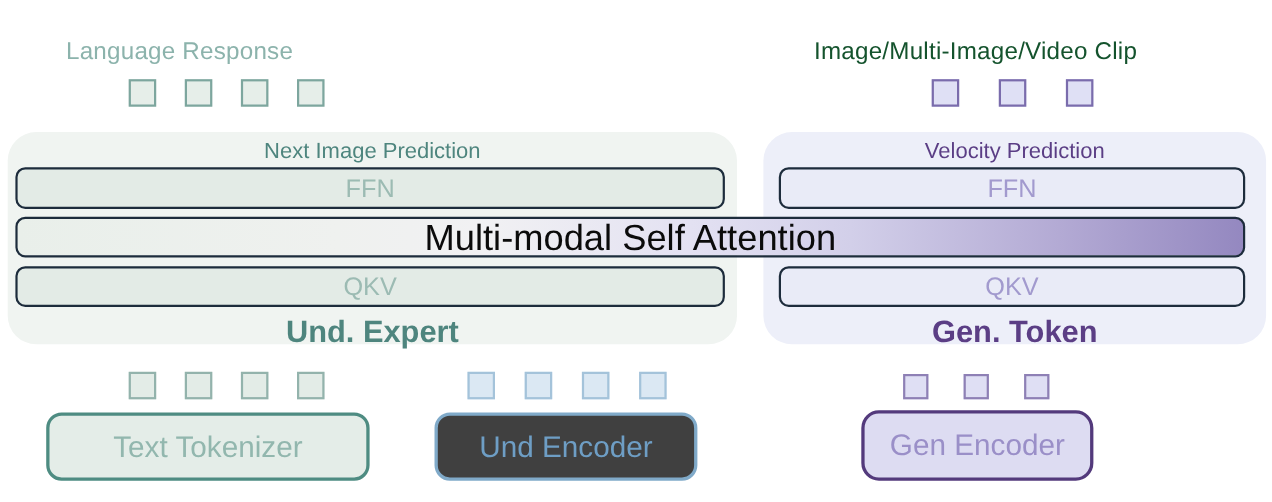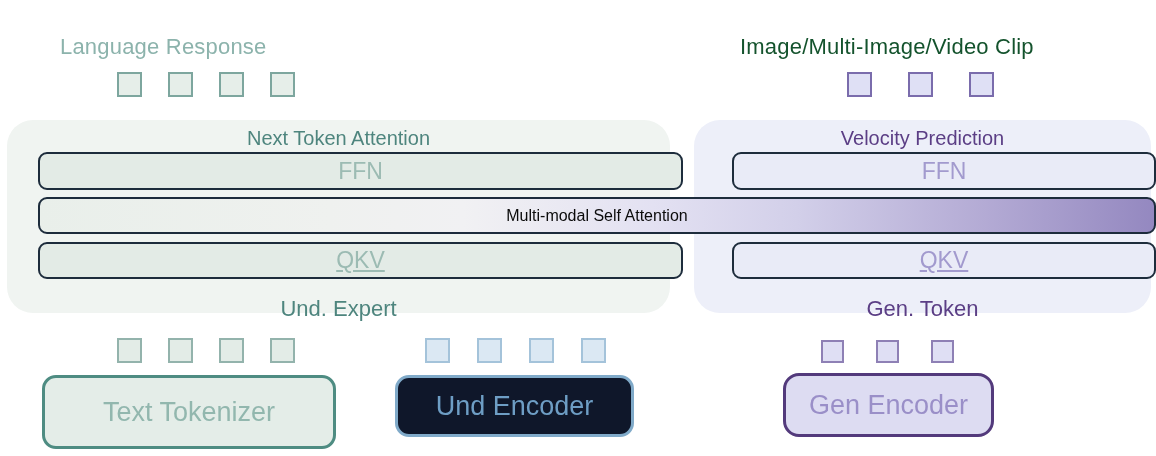--- a/index.html
+++ b/index.html
@@ -22,41 +22,41 @@
   .panel{position:absolute;top:120px;height:193px;border-radius:26px;}
   .panel-left{left:7px;width:663px;background:#f0f4f1;}
   .panel-right{left:694px;width:457px;background:#edeff9;}
 
   .panel-title{position:absolute;top:127px;font-size:20px;text-align:center;}
   .title-teal{color:#4e857e;}
   .title-purple{color:#5b3e85;}
 
   .bar{
     position:absolute;box-sizing:border-box;border:2.5px solid #1d2c3c;border-radius:9px;
-    display:flex;align-items:center;justify-content:center;font-size:23px;margin-left:24px;
+    display:flex;align-items:center;justify-content:center;font-size:23px;
   }
   .bar-green{background:#e3ebe6;color:#9cbbb3;}
   .bar-lav{background:#e9ebf7;color:#a29ace;}
   .bar-ffn{top:152px;height:38px;}
-  .bar-qkv{top:242px;height:37px;text-decoration:underline;}
+  .bar-qkv{top:242px;height:37px;}
 
   .bar-attn{
     left:14px;top:197px;width:1118px;height:37px;z-index:3;
     background:linear-gradient(90deg,#e9efea 0%,#eff1ef 26%,#f1f1f3 38%,#e3e1f2 55%,#d2cfe9 68%,#b3aad4 85%,#9488c0 100%);
-    color:#0b0b0b;font-size:16px;
+    color:#0b0b0b;font-size:33px;
   }
 
-  .expert-label{position:absolute;top:296px;font-size:22px;font-weight:normal;text-align:center;}
+  .expert-label{position:absolute;top:286px;font-size:28px;font-weight:bold;text-align:center;}
 
   .enc-box{
     position:absolute;box-sizing:border-box;border-radius:14px;
     display:flex;align-items:center;justify-content:center;font-size:27px;
   }
-  .box-tok{left:42px;top:375px;width:294px;height:74px;background:#e4ede8;border:3px solid #4e8c82;color:#92b7ae;}
-  .box-und{left:395px;top:375px;width:239px;height:62px;background:#0f172a;border:3px solid #80aac9;color:#6e9ec5;}
+  .box-tok{left:42px;top:375px;width:294px;height:62px;background:#e4ede8;border:3px solid #4e8c82;color:#92b7ae;}
+  .box-und{left:395px;top:375px;width:239px;height:62px;background:#404040;border:3px solid #80aac9;color:#6e9ec5;}
   .box-gen{left:783px;top:373px;width:211px;height:64px;background:#dddcf2;border:3.5px solid #533a7c;color:#9a8fc8;border-radius:16px;}
 </style>
 </head>
 <body>
 
 <div class="canvas">
 
   <div class="top-label lbl-teal" style="left:60px;width:264px;">Language Response</div>
   <div class="top-label lbl-purple" style="left:740px;width:364px;">Image/Multi-Image/Video Clip</div>
 
@@ -68,21 +68,21 @@
   </div>
   <div class="sq-row" style="left:847px;top:72px;gap:36px;">
     <div class="sq sq-purple"></div>
     <div class="sq sq-purple"></div>
     <div class="sq sq-purple"></div>
   </div>
 
   <div class="panel panel-left"></div>
   <div class="panel panel-right"></div>
 
-  <div class="panel-title title-teal" style="left:7px;width:663px;">Next Token Attention</div>
+  <div class="panel-title title-teal" style="left:7px;width:663px;">Next Image Prediction</div>
   <div class="panel-title title-purple" style="left:694px;width:457px;">Velocity Prediction</div>
 
   <div class="bar bar-ffn bar-green" style="left:14px;width:645px;">FFN</div>
   <div class="bar bar-ffn bar-lav" style="left:708px;width:424px;">FFN</div>
 
   <div class="bar bar-attn">Multi-modal Self Attention</div>
 
   <div class="bar bar-qkv bar-green" style="left:14px;width:645px;">QKV</div>
   <div class="bar bar-qkv bar-lav" style="left:708px;width:424px;">QKV</div>
 

